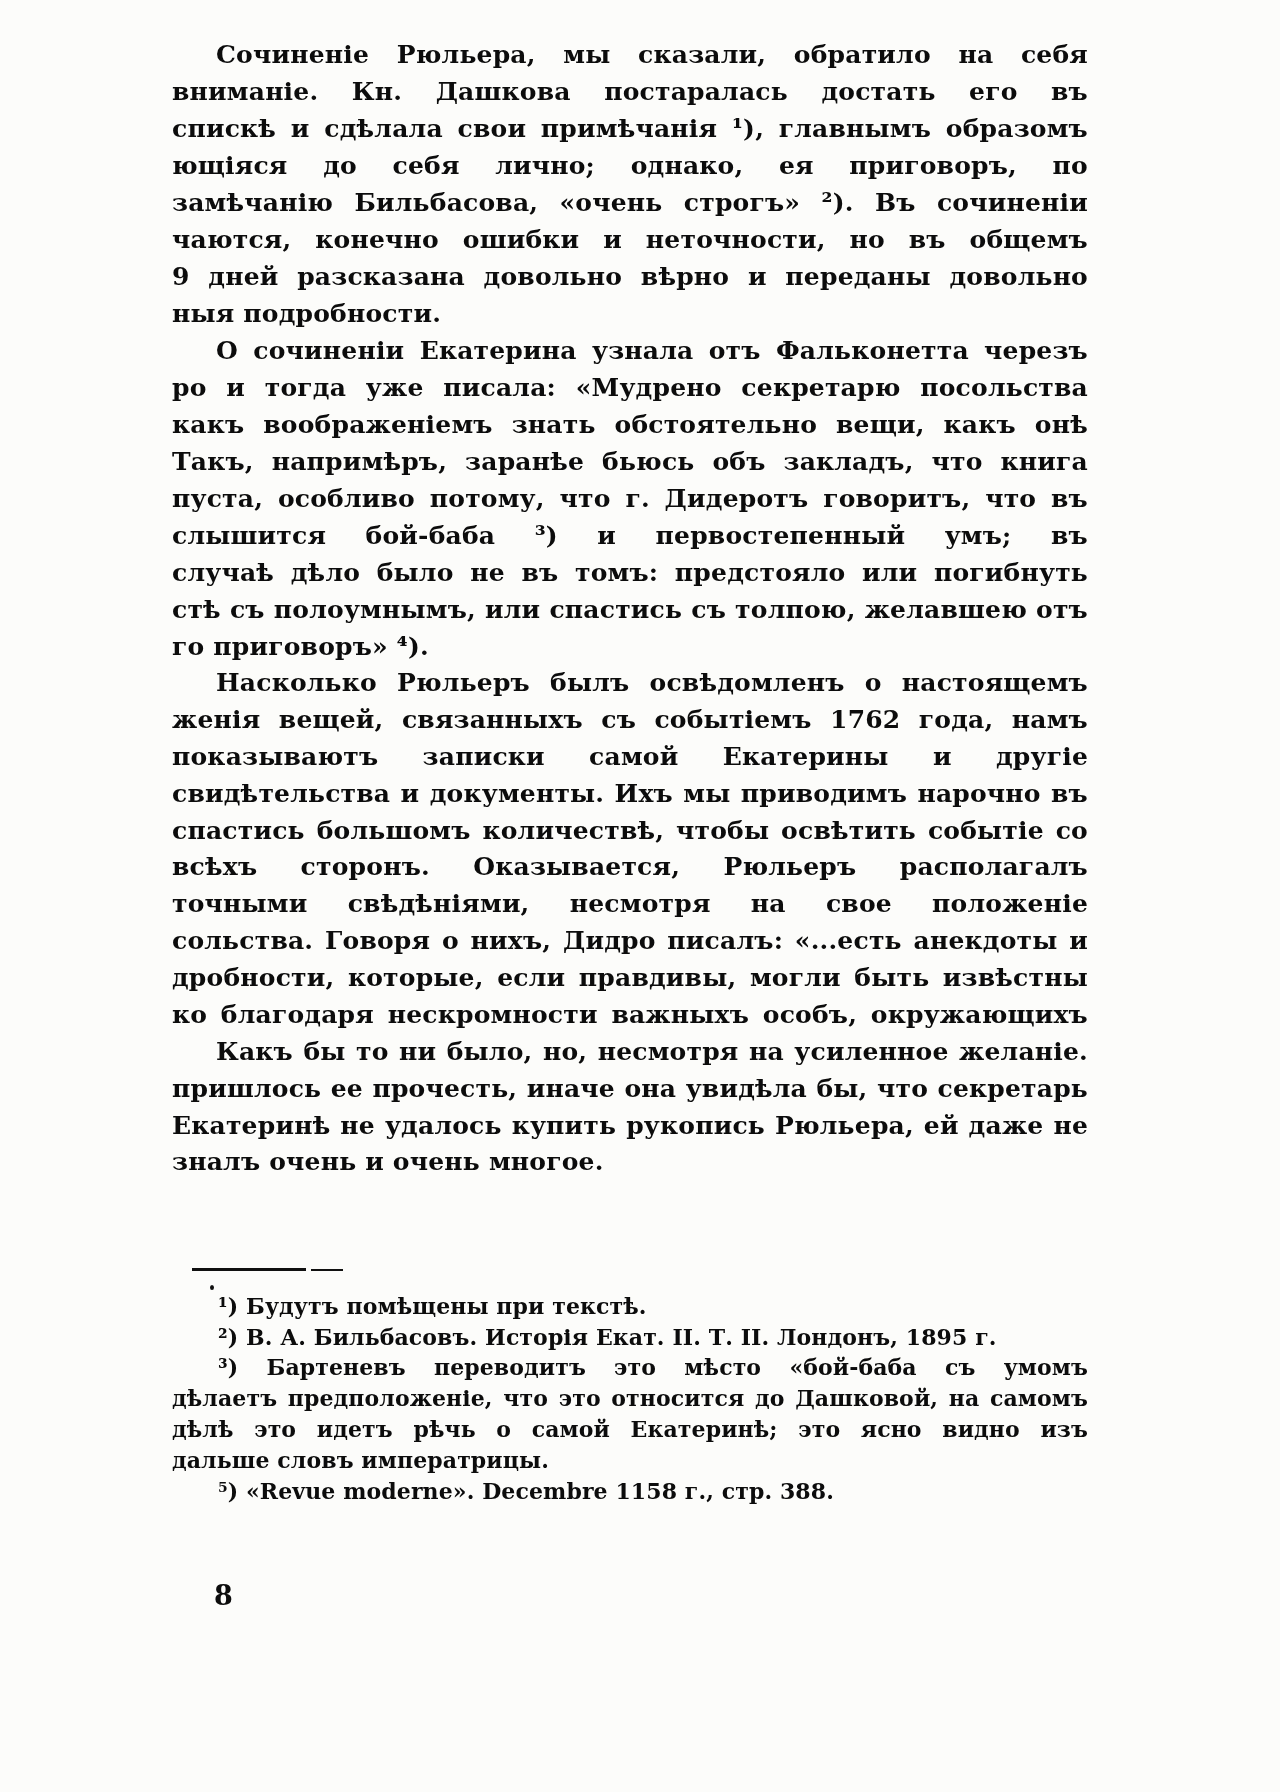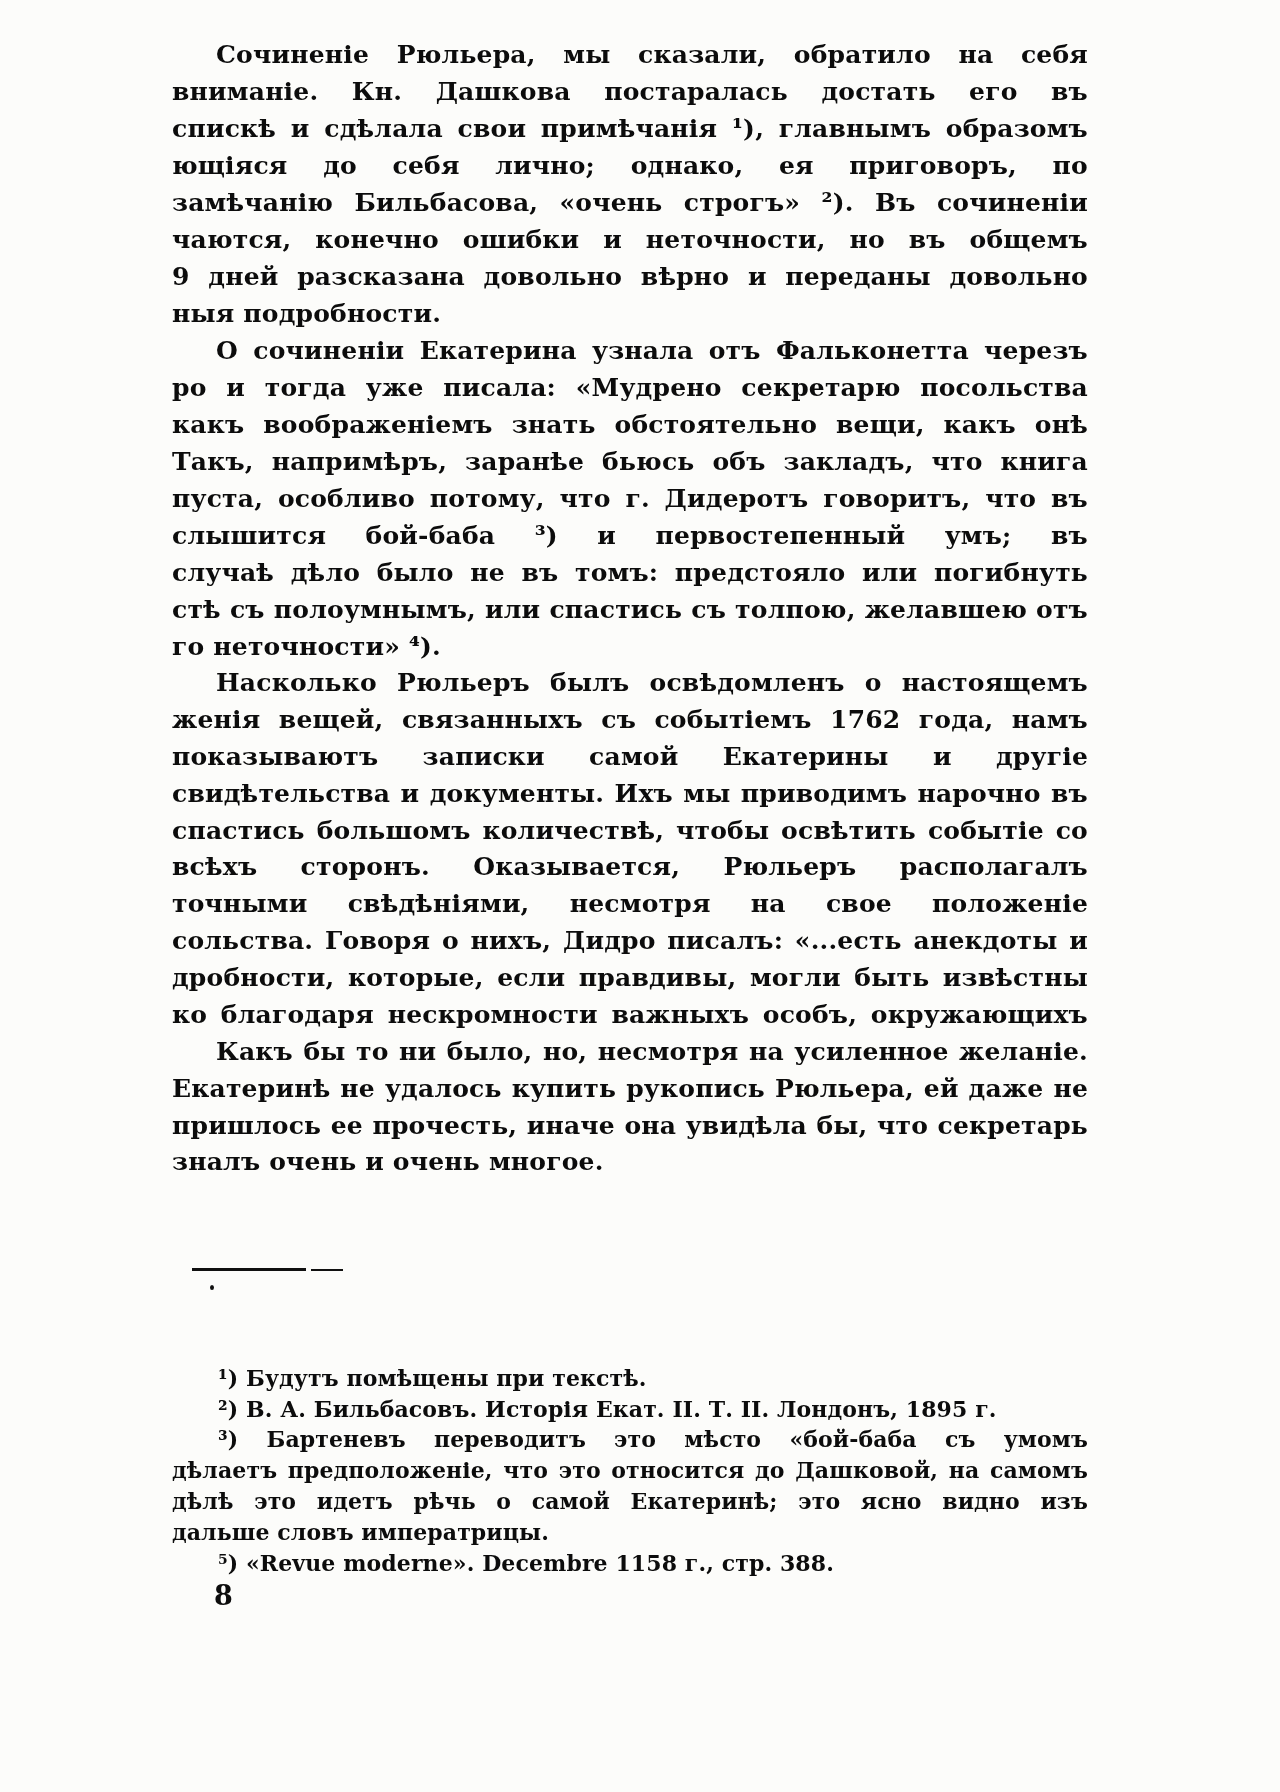--- a/index.html
+++ b/index.html
@@ -36,21 +36,21 @@
     position: absolute; background: #101010;
   }
   .footnote-sep-a { left: 192px; top: 1268px; width: 114px; height: 3px; }
   .footnote-sep-b { left: 311px; top: 1269px; width: 32px; height: 2px; }
   .ink-speck {
     position: absolute; left: 210px; top: 1285px;
     width: 4px; height: 5px; background: #101010; border-radius: 50%;
   }
   .footnotes {
     position: absolute;
-    left: 172px; top: 1363px;
+    left: 172px; top: 1291px;
     width: 916px;
     font-size: 22px;
     line-height: 30.7px;
     letter-spacing: 0.1px;
   }
   .footnotes .ln { max-height: 31px; }
   .footnotes .ln.ind { text-indent: 46px; }
   .page-number {
     position: absolute;
     left: 214px; top: 1580px;
@@ -77,40 +77,40 @@
 
     <div>
       <div class="ln ind">О сочиненіи Екатерина узнала отъ Фальконетта черезъ Дид-</div>
       <div class="ln">ро и тогда уже писала: «Мудрено секретарю посольства иначе</div>
       <div class="ln">какъ воображеніемъ знать обстоятельно вещи, какъ онѣ суть...</div>
       <div class="ln">Такъ, напримѣръ, заранѣе бьюсь объ закладъ, что книга Рюльера</div>
       <div class="ln">пуста, особливо потому, что г. Дидеротъ говоритъ, что въ ней</div>
       <div class="ln">слышится бой-баба ³) и первостепенный умъ; въ упоминаемомъ</div>
       <div class="ln">случаѣ дѣло было не въ томъ: предстояло или погибнуть вмѣ-</div>
       <div class="ln">стѣ съ полоумнымъ, или спастись съ толпою, желавшею отъ не-</div>
-      <div class="ln last">го неточности» ⁴).</div>
+      <div class="ln last">го приговоръ» ⁴).</div>
     </div>
 
     <div>
       <div class="ln ind">Насколько Рюльеръ былъ освѣдомленъ о настоящемъ поло-</div>
       <div class="ln">женія вещей, связанныхъ съ событіемъ 1762 года, намъ ясно</div>
       <div class="ln">показываютъ записки самой Екатерины и другіе историческіе</div>
       <div class="ln">свидѣтельства и документы. Ихъ мы приводимъ нарочно въ</div>
       <div class="ln">спастись большомъ количествѣ, чтобы освѣтить событіе со</div>
       <div class="ln">всѣхъ сторонъ. Оказывается, Рюльеръ располагалъ довольно</div>
       <div class="ln">точными свѣдѣніями, несмотря на свое положеніе секретаря по-</div>
       <div class="ln">сольства. Говоря о нихъ, Дидро писалъ: «...есть анекдоты и по-</div>
       <div class="ln">дробности, которые, если правдивы, могли быть извѣстны толь-</div>
       <div class="ln">ко благодаря нескромности важныхъ особъ, окружающихъ им-</div>
     </div>
 
     <div>
       <div class="ln ind">Какъ бы то ни было, но, несмотря на усиленное желаніе.</div>
+      <div class="ln">пришлось ее прочесть, иначе она увидѣла бы, что секретарь</div>
       <div class="ln">Екатеринѣ не удалось купить рукопись Рюльера, ей даже не</div>
-      <div class="ln">пришлось ее прочесть, иначе она увидѣла бы, что секретарь</div>
       <div class="ln last">зналъ очень и очень многое.</div>
     </div>
 
   </div>
 
   <div class="footnote-sep-a"></div>
   <div class="footnote-sep-b"></div>
   <div class="ink-speck"></div>
 
   <div class="footnotes">

